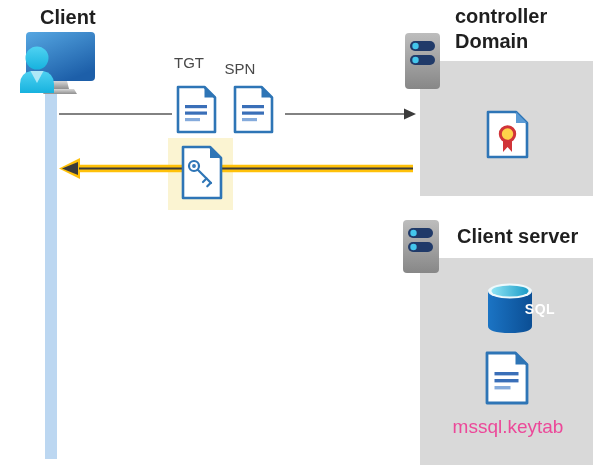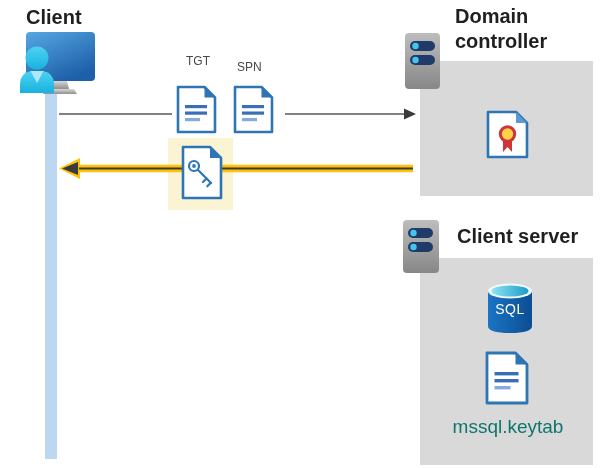--- a/index.html
+++ b/index.html
@@ -2,23 +2,23 @@
 <html><head>
 <meta charset="utf-8">
 <style>
   html,body{margin:0;padding:0;background:#fff;}
   .stage{
     position:relative;width:600px;height:468px;background:#fff;overflow:hidden;
     font-family:"Liberation Sans","DejaVu Sans",sans-serif;
   }
   .abs{position:absolute;}
   .title{font-weight:bold;font-size:20px;color:#1f1f1f;line-height:25px;white-space:nowrap;}
-  .ticket-label{font-size:12px;color:#484848;white-space:nowrap;margin-left:19px;}
-  .file-label{font-size:19px;color:#0f766e;text-align:center;white-space:nowrap;}
-  .sql-text{font-size:14px;font-weight:normal;color:#ffffff;text-align:center;letter-spacing:.5px;}
+  .ticket-label{font-size:15px;color:#484848;text-align:center;white-space:nowrap;}
+  .file-label{font-size:19px;color:#ec4899;text-align:center;white-space:nowrap;}
+  .sql-text{font-size:14px;font-weight:bold;color:#ffffff;text-align:center;letter-spacing:.5px;margin-left:30px;}
   svg{display:block;}
 </style>
 </head>
 <body>
 
 <div class="stage">
 
   <svg class="abs" style="left:0;top:0;" width="600" height="468" viewBox="0 0 600 468">
     <defs>
       <linearGradient id="gMon" x1="0" y1="0" x2="0.6" y2="1">
@@ -137,28 +137,28 @@
 
     <g>
       <path d="M487,353 L515.5,353 L527,364.5 L527,403 L487,403 Z" fill="#fff" stroke="#2E75B6" stroke-width="2.8" stroke-linejoin="round"></path>
       <path d="M515.5,353 L527,364.5 L515.5,364.5 Z" fill="#2E75B6"></path>
       <rect x="494.5" y="372" width="24" height="3.4" fill="#3A6FB8"></rect>
       <rect x="494.5" y="379" width="24" height="3.4" fill="#3A6FB8"></rect>
       <rect x="494.5" y="386" width="16" height="3.4" fill="#85ABDC"></rect>
     </g>
   </svg>
 
-  <div class="abs title" style="left:26px;top:5px;">Client</div>
+  <div class="abs title" style="left:40px;top:5px;">Client</div>
 
   <div class="abs ticket-label" style="left:167px;top:54px;width:44px;">TGT</div>
   <div class="abs ticket-label" style="left:218px;top:60px;width:44px;">SPN</div>
 
   <div class="abs title" style="left:455px;top:4px;">
+    <div>controller</div>
     <div>Domain</div>
-    <div>controller</div>
   </div>
 
   <div class="abs title" style="left:457px;top:224px;">Client server</div>
 
   <div class="abs sql-text" style="left:488px;top:301px;width:44px;">SQL</div>
 
   <div class="abs file-label" style="left:428px;top:416px;width:160px;">mssql.keytab</div>
 </div>
 
 </body></html>

